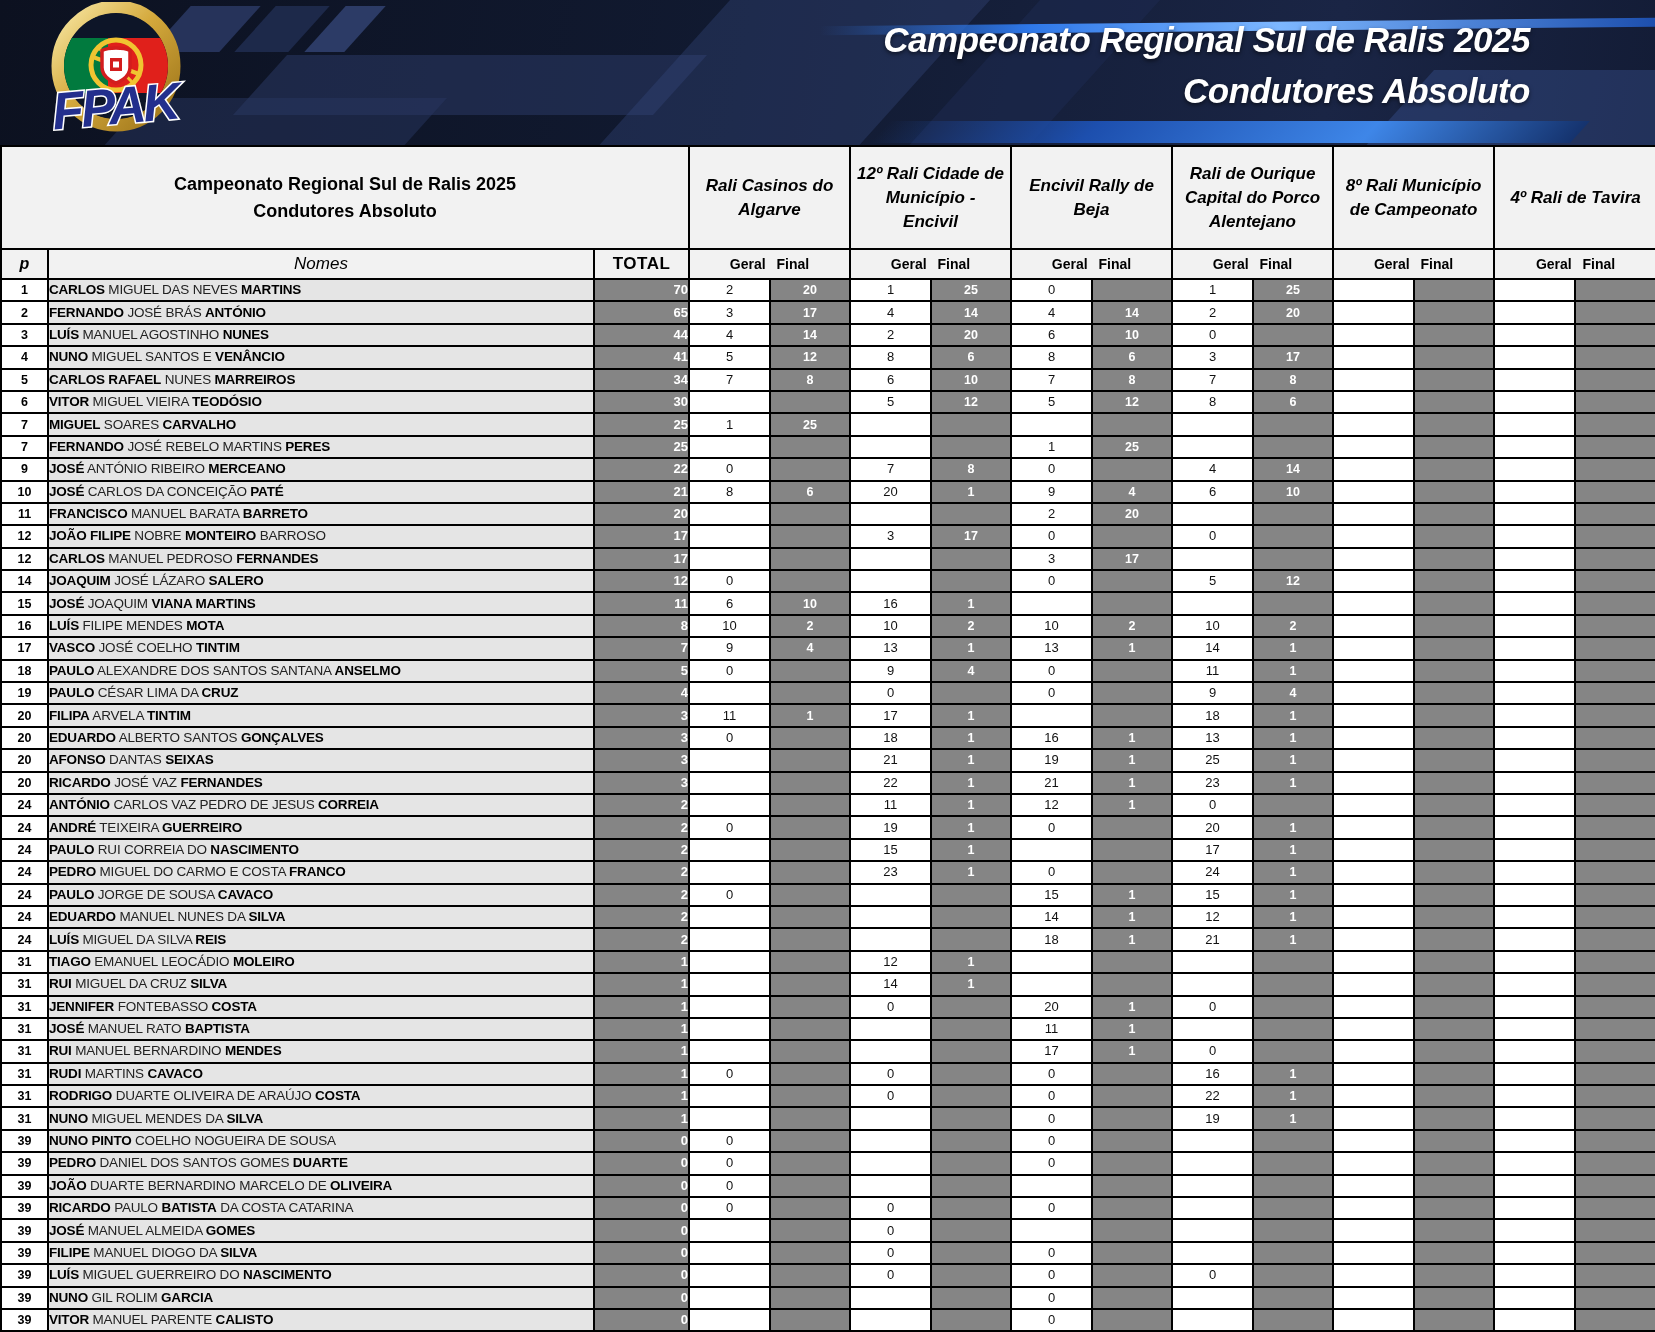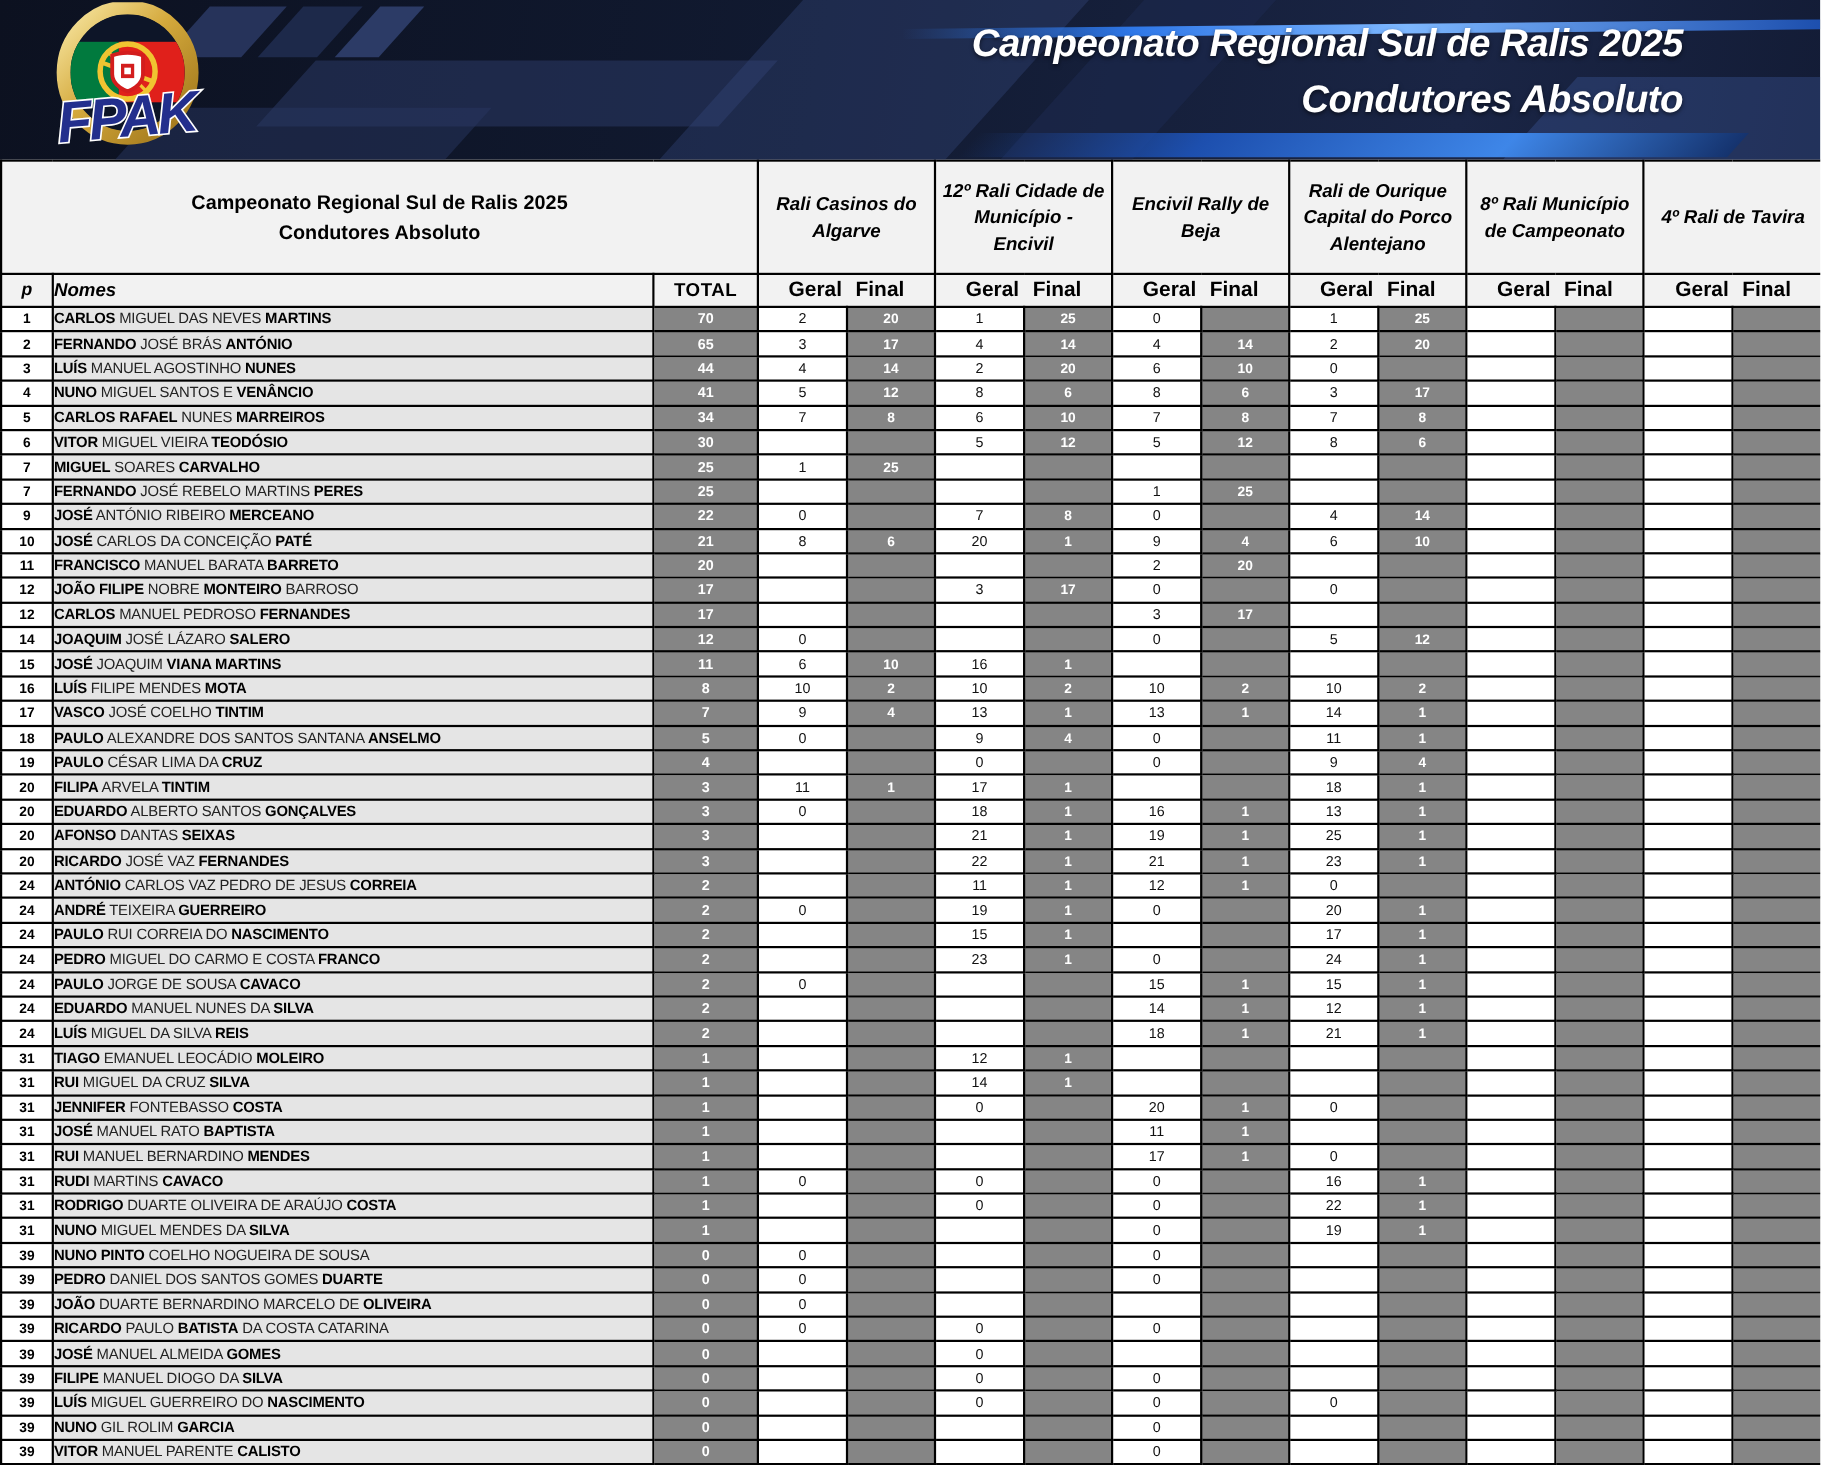--- a/index.html
+++ b/index.html
@@ -54,31 +54,31 @@
   table.standings th,table.standings td{
     border:2px solid #000;
     padding:0;overflow:hidden;vertical-align:middle;
   }
   thead th{background:#f2f2f2;color:#000;}
   tr.h1 th{height:101px;}
   tr.h1 .title-cell{font-weight:bold;font-size:18px;line-height:27px;text-align:center;}
   tr.h1 .rally{font-weight:bold;font-style:italic;font-size:17px;line-height:24px;text-align:center;padding:0 5px;}
   tr.h2 th{height:28px;}
   .hp{font-style:italic;font-weight:bold;font-size:16px;text-align:center;}
-  .hnames{font-style:italic;font-weight:bold;font-size:17px;text-align:left;}
+  .hnames{font-style:italic;font-weight:normal;font-size:17px;text-align:center;}
   .htotal{font-weight:bold;font-size:17px;text-align:center;letter-spacing:.5px;}
-  .hgf{font-weight:bold;font-size:19px;text-align:center;word-spacing:7px;}
+  .hgf{font-weight:bold;font-size:14px;text-align:center;word-spacing:7px;}
   tbody td{height:20.4px;font-size:13px;line-height:20px;}
   td.pos{font-weight:bold;font-size:12.5px;text-align:center;background:#fff;}
   td.name{
     text-align:left;padding-left:6px;background:#e5e5e5;
     white-space:nowrap;letter-spacing:-0.2px;font-size:13.5px;color:#222;font-weight:400;
   }
   td.name b{color:#000;font-weight:700;}
-  td.total{background:#858585;color:#fff;font-weight:bold;text-align:center;font-size:13px;}
+  td.total{background:#858585;color:#fff;font-weight:bold;text-align:right;font-size:13px;}
   td.geral{background:#ffffff;color:#111;text-align:center;font-size:13px;}
   td.final{background:#858585;color:#fff;font-weight:bold;text-align:center;font-size:12.5px;}
 </style>
 </head>
 <body>
 
 <div class="page">
 
   <header class="banner">
     <div class="stripe st-a1"></div>

